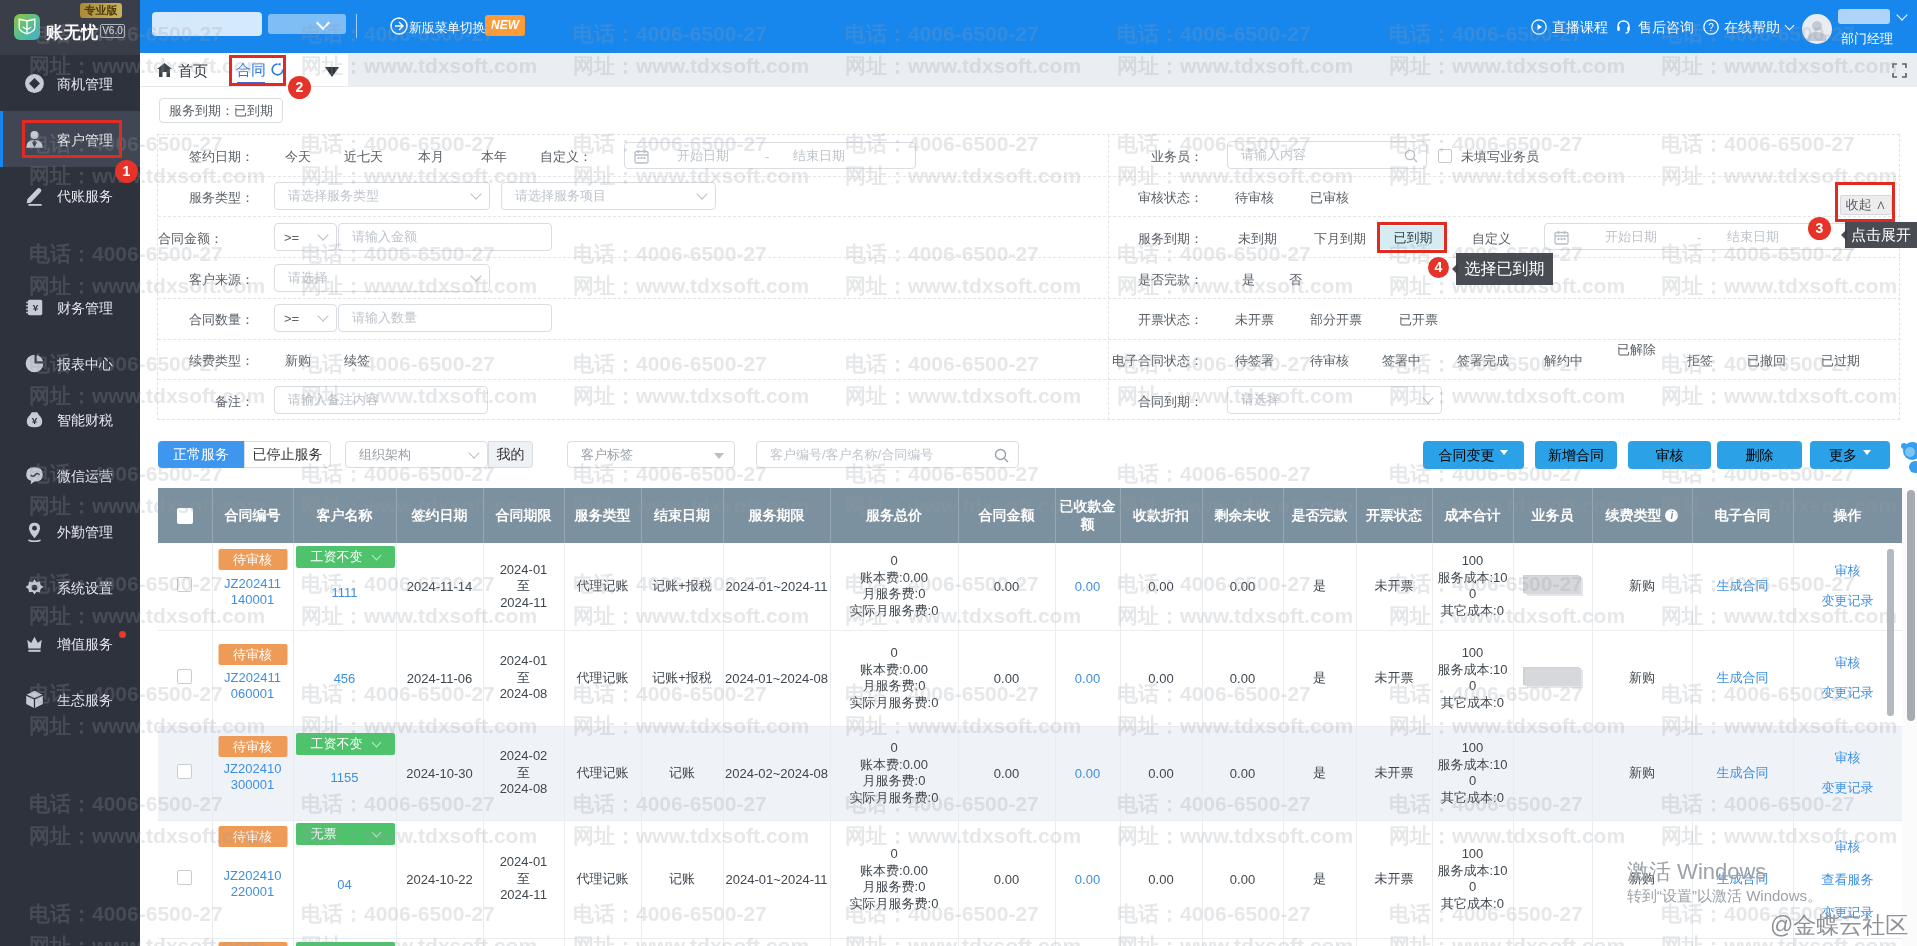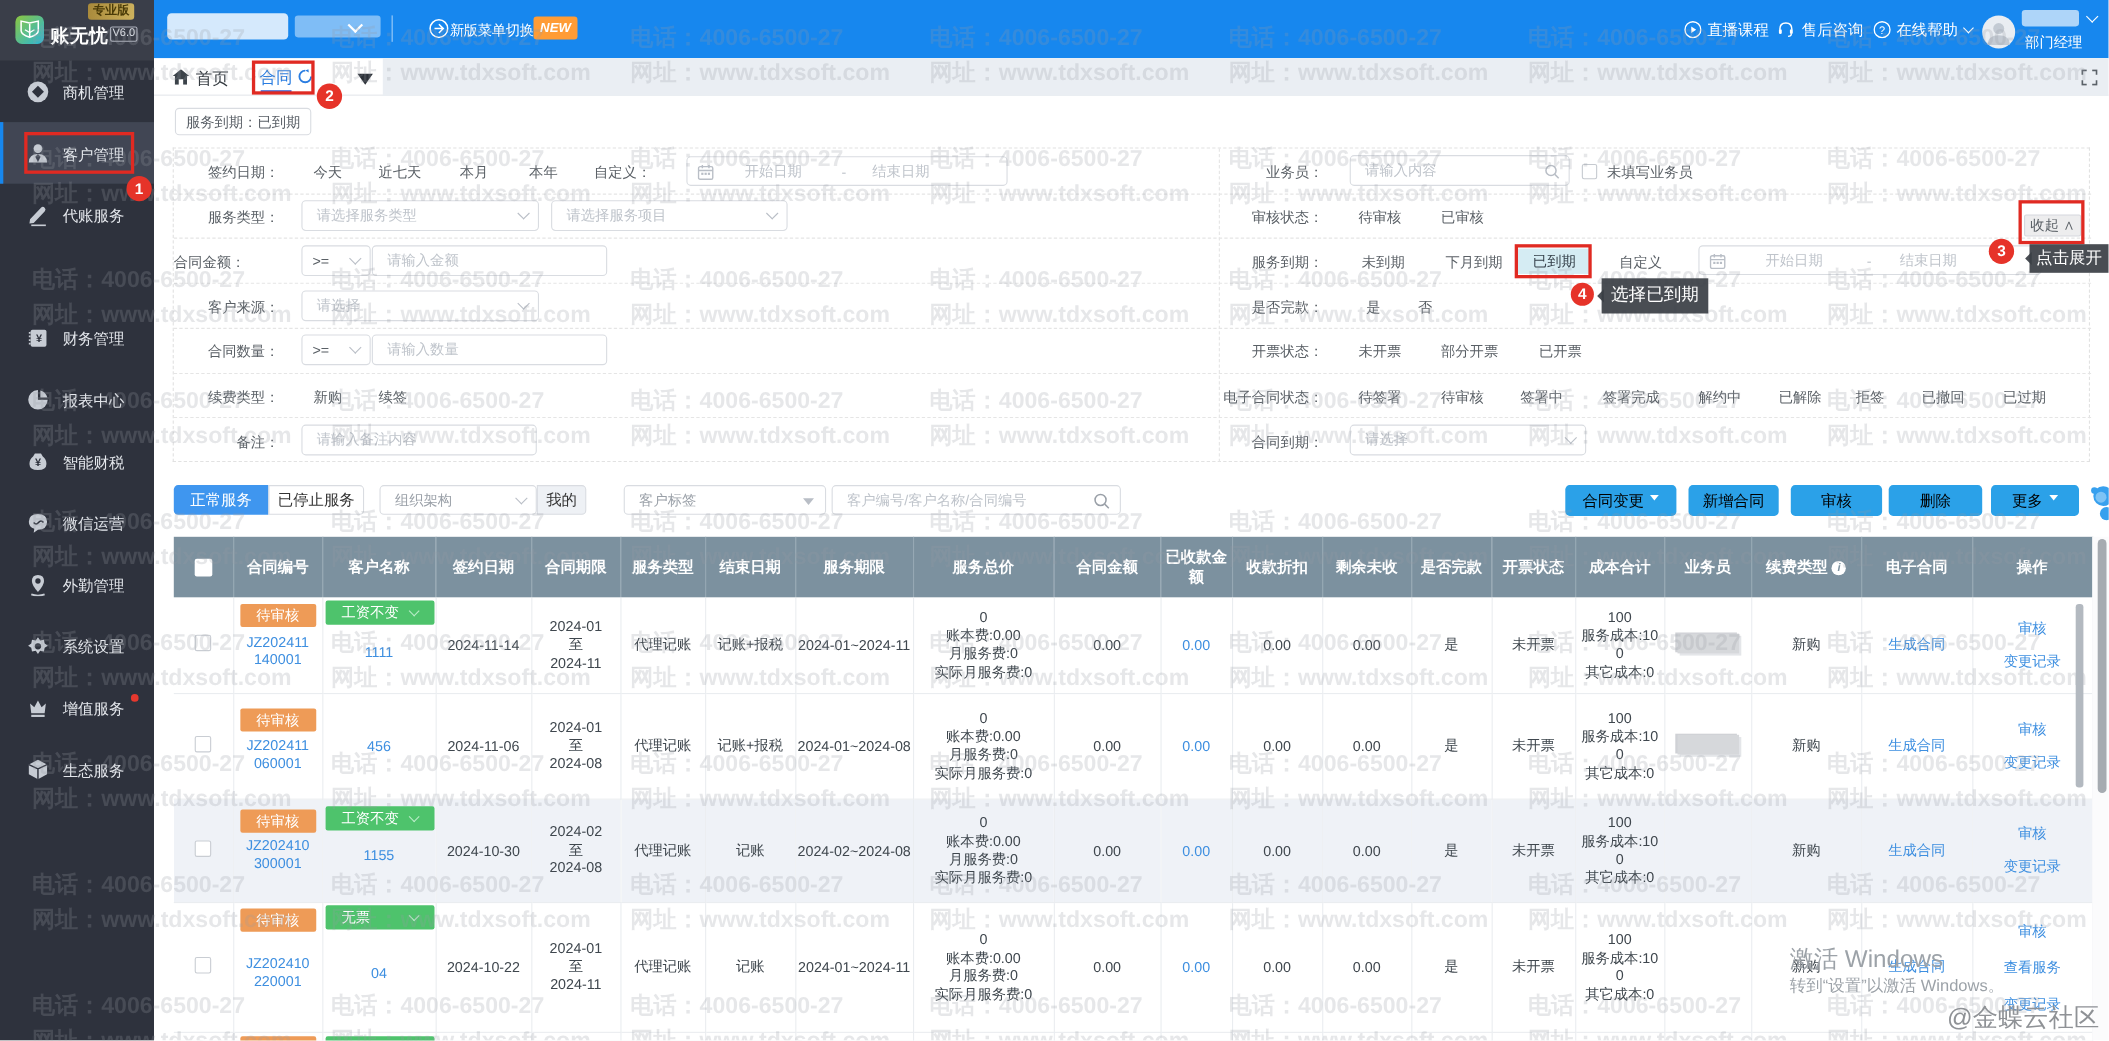--- a/index.html
+++ b/index.html
@@ -307,39 +307,39 @@
     <div class="flab" style="left:860px;width:185px;text-align:right;top:176px">开票状态：</div>
     <div class="fopt" style="left:1077px;top:176px">未开票</div>
       <div class="fopt" style="left:1152px;top:176px">部分开票</div>
       <div class="fopt" style="left:1241px;top:176px">已开票</div>
     <div class="flab" style="left:860px;width:185px;text-align:right;top:217px">电子合同状态：</div>
     <div class="fopt" style="left:1077px;top:217px">待签署</div>
       <div class="fopt" style="left:1152px;top:217px">待审核</div>
       <div class="fopt" style="left:1224px;top:217px">签署中</div>
       <div class="fopt" style="left:1299px;top:217px">签署完成</div>
       <div class="fopt" style="left:1386px;top:217px">解约中</div>
-      <div class="fopt" style="left:1459px;top:217px">已解除</div>
+      <div class="fopt" style="left:1459px;top:206px">已解除</div>
       <div class="fopt" style="left:1529px;top:217px">拒签</div>
       <div class="fopt" style="left:1589px;top:217px">已撤回</div>
       <div class="fopt" style="left:1663px;top:217px">已过期</div>
     <div class="flab" style="left:860px;width:185px;text-align:right;top:258px">合同到期：</div>
     <div class="inp" style="left:1069px;top:251px;width:215px;height:28px">
         <span class="ph">请选择</span>
         <span class="chev"></span>
       </div>
   </div>
 
   <div class="abs" style="left:18px;top:354px;width:86px;height:27px;background:#3f96ef;border-radius:4px 0 0 4px;color:#fff;font-size:14px;text-align:center;line-height:27px">正常服务</div>
   <div class="abs" style="left:104px;top:354px;width:87px;height:27px;background:#fff;border:1px solid #d9dce1;border-radius:0 4px 4px 0;color:#333;font-size:14px;text-align:center;line-height:25px">已停止服务</div>
   <div class="inp" style="left:205px;top:354px;width:143px;height:27px">
       <span class="ph" style="color:#9aa0a8">组织架构</span>
       <span class="chev"></span>
     </div>
   <div class="abs" style="left:348px;top:354px;width:45px;height:27px;background:#eef1f5;border:1px solid #d9dce1;border-radius:0 4px 4px 0;color:#333;font-size:14px;text-align:center;line-height:25px">我的</div>
-  <div class="inp" style="left:427px;top:354px;width:184px;height:27px">
+  <div class="inp" style="left:427px;top:354px;width:168px;height:27px">
       <span class="ph" style="color:#9aa0a8">客户标签</span>
     <span style="position:absolute;right:10px;top:11px;width:0;height:0;border:5px solid transparent;border-top:6px solid #b9bec6"></span>
   </div>
   <div class="inp" style="left:616px;top:354px;width:263px;height:27px">
       <span class="ph">客户编号/客户名称/合同编号</span>
     <svg style="position:absolute;right:9px;top:6px" width="15" height="15" viewBox="0 0 15 15">
         <circle cx="6.5" cy="6.5" r="5" fill="none" stroke="#9aa0a8" stroke-width="1.4"></circle>
         <path d="M10.3 10.3 L14 14" stroke="#9aa0a8" stroke-width="1.4"></path>
       </svg>
   </div>

